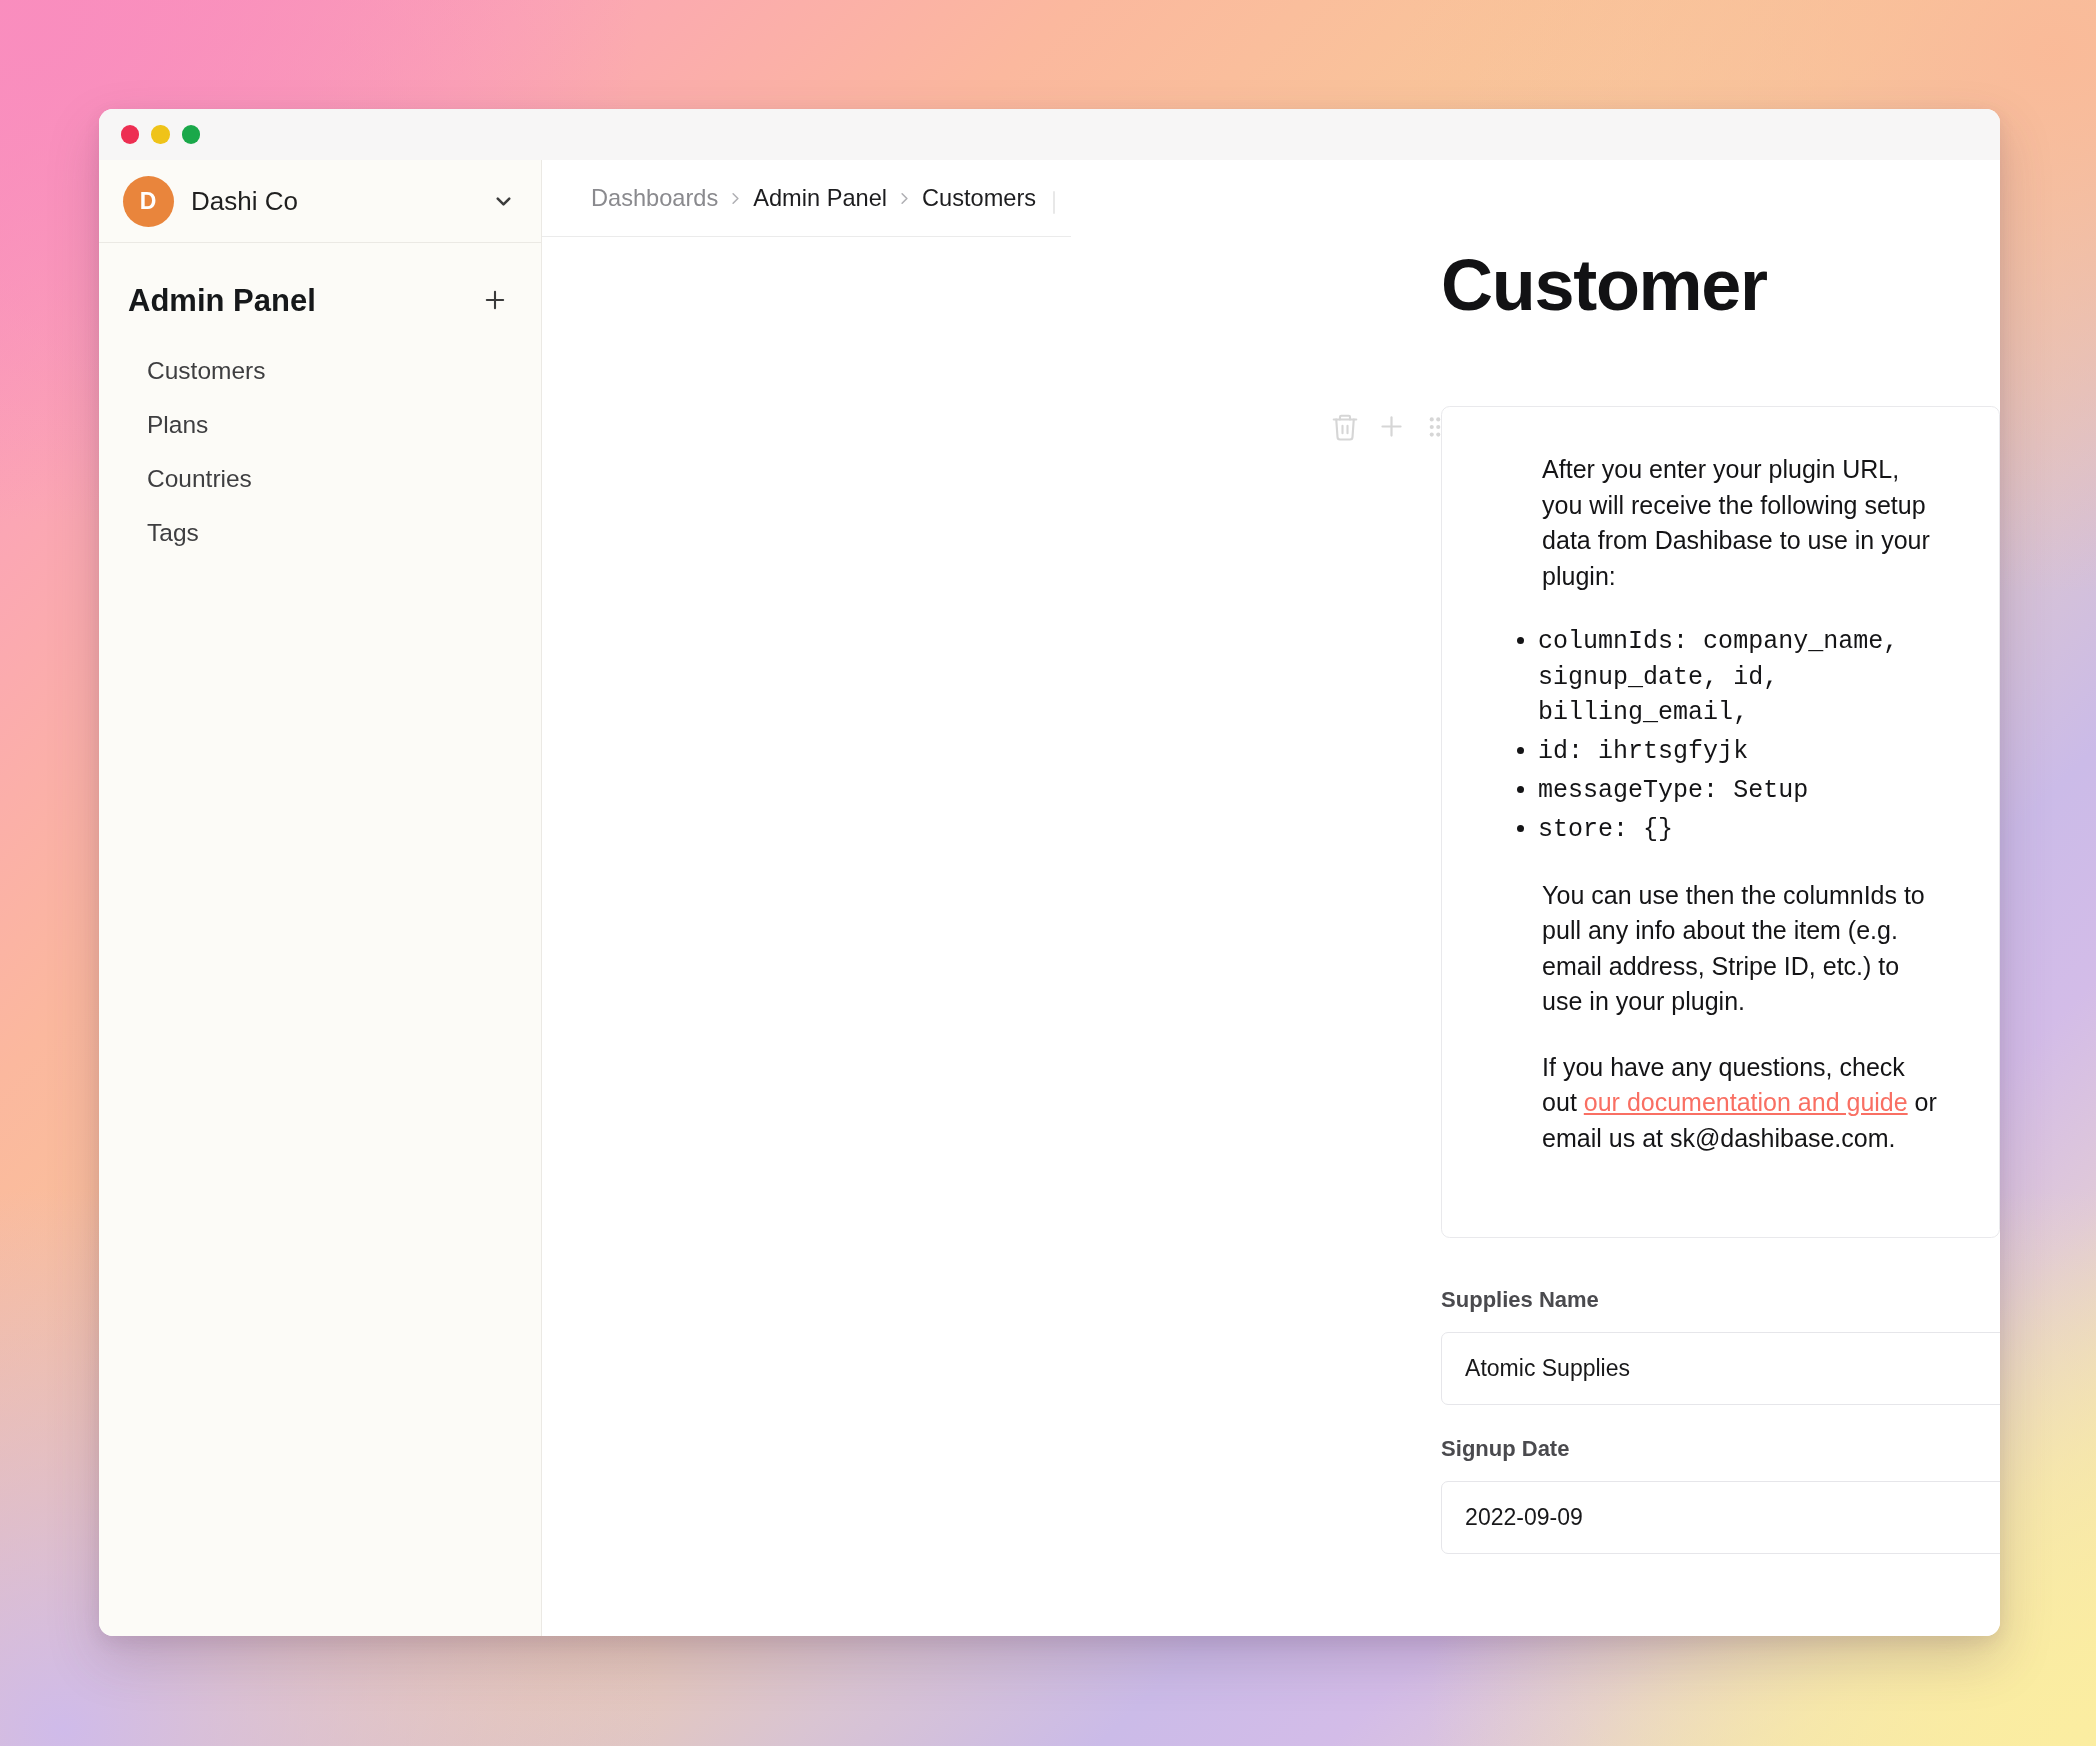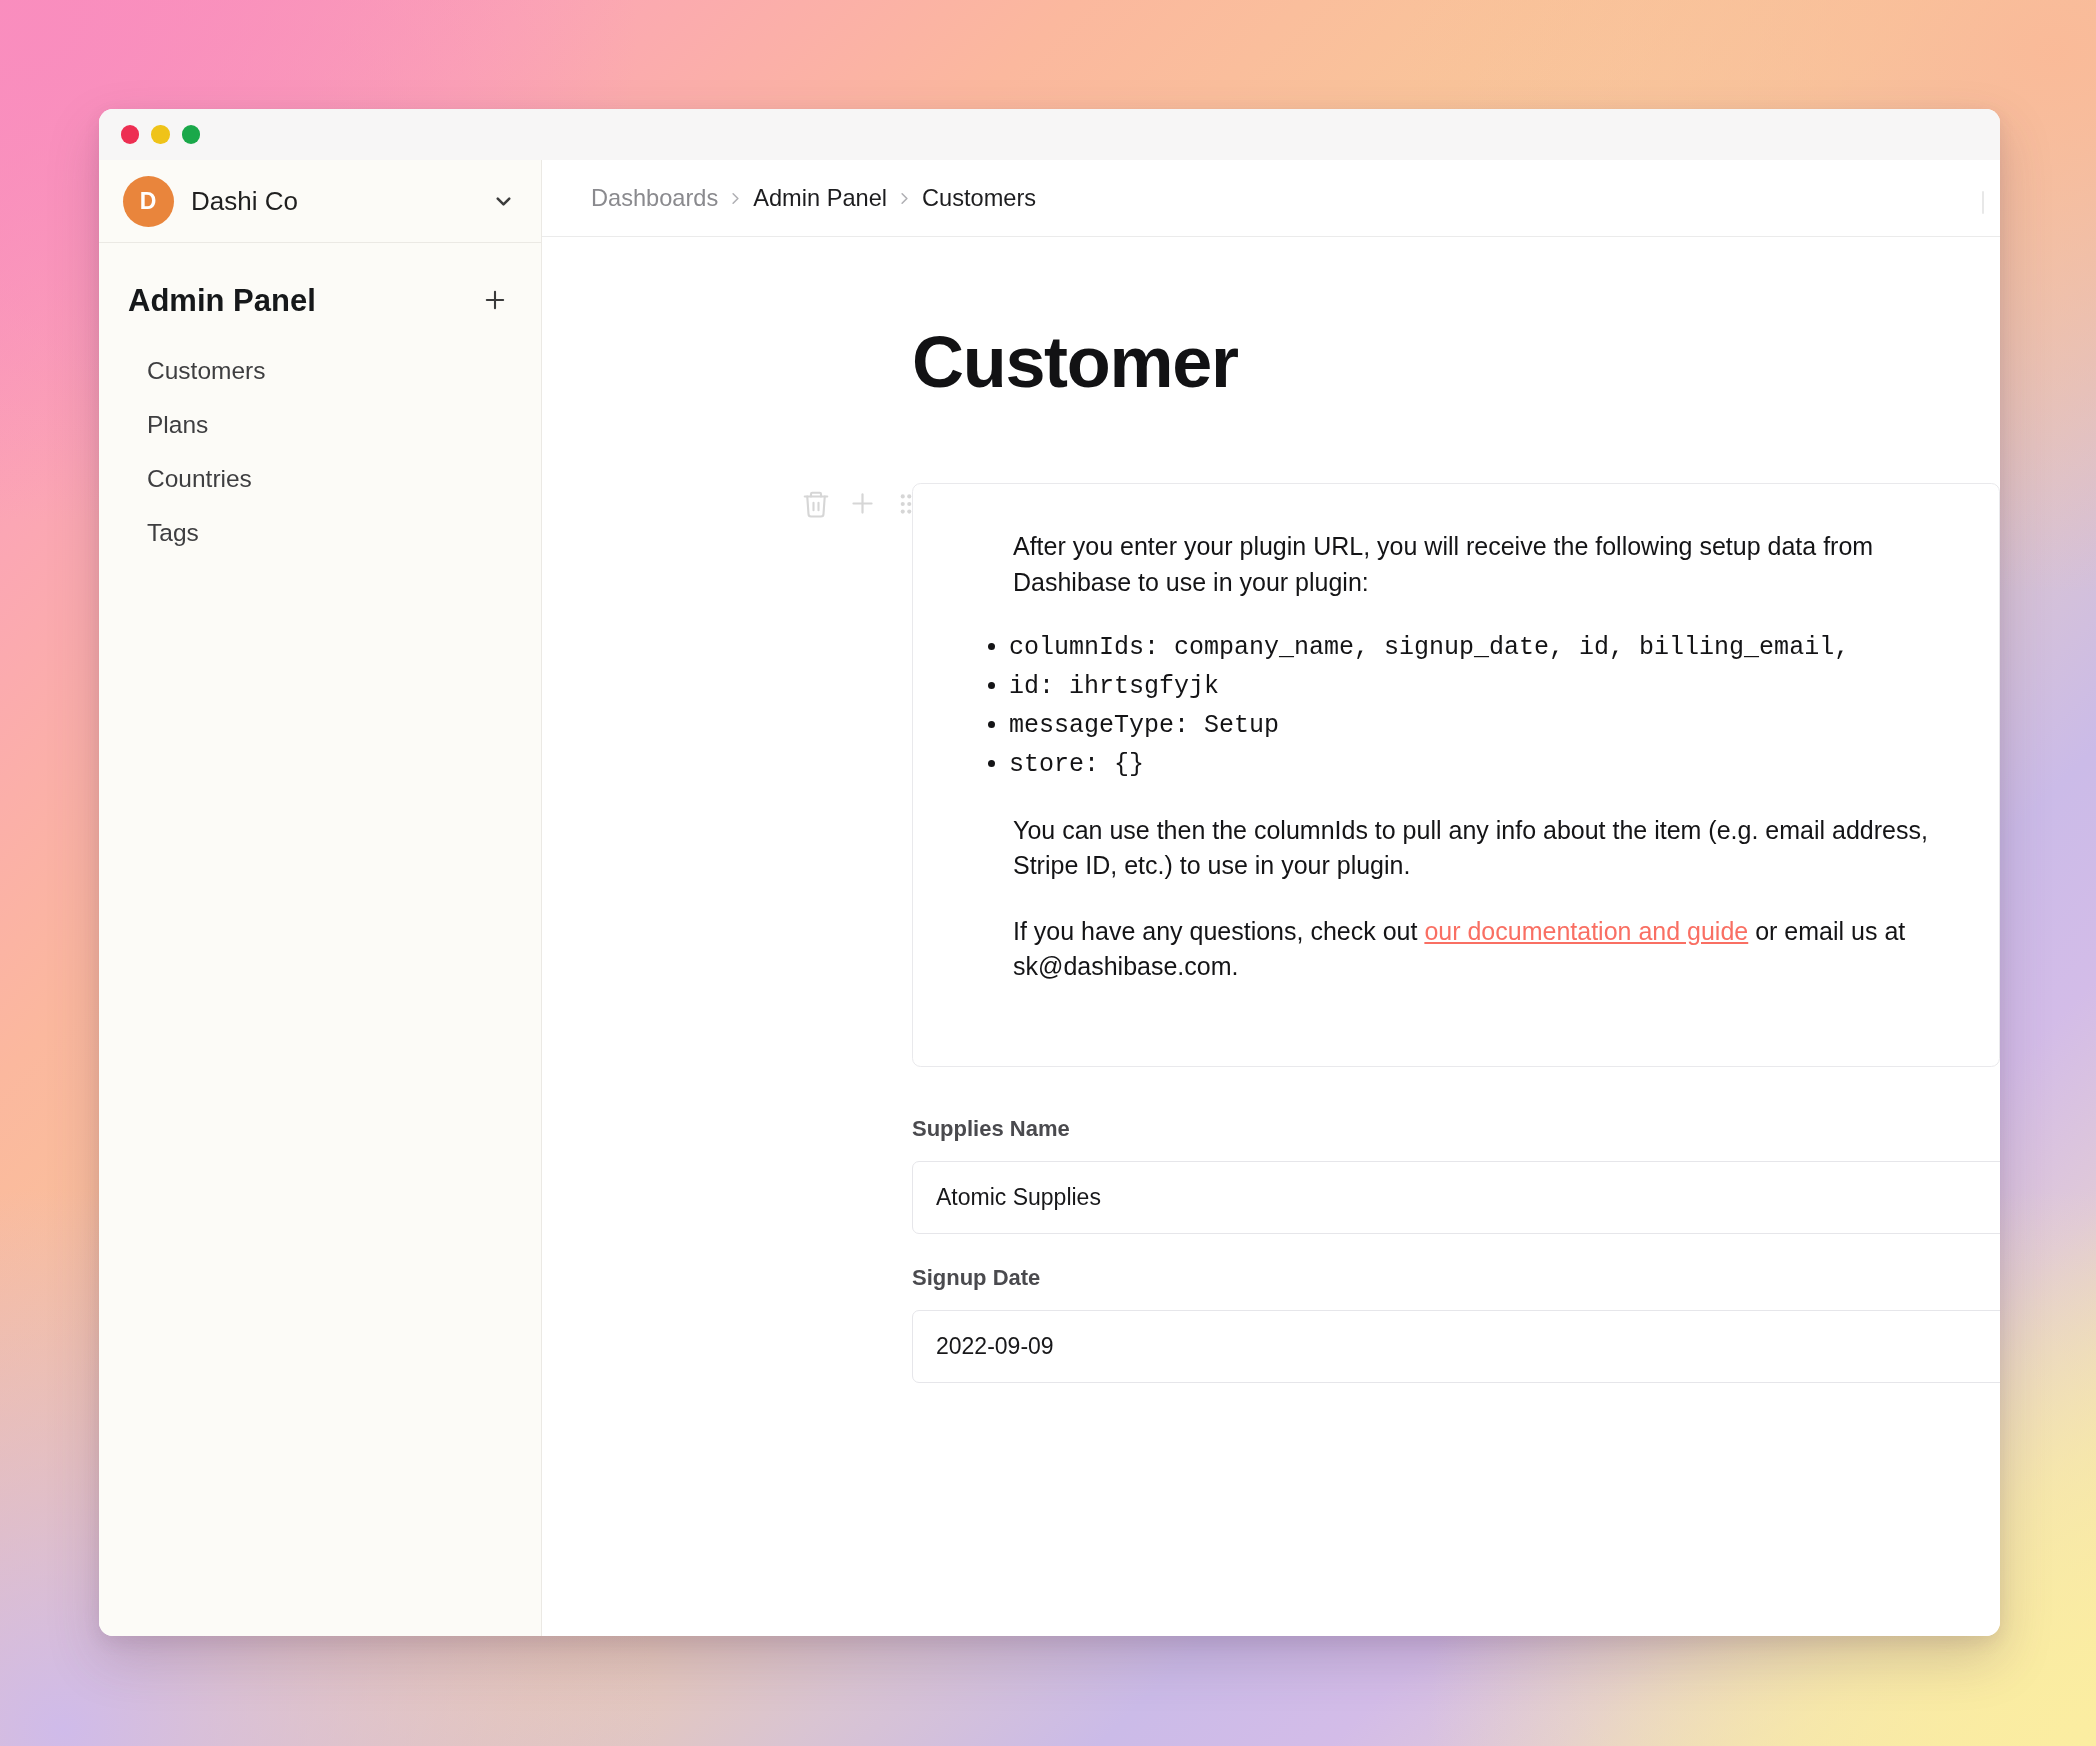--- a/index.html
+++ b/index.html
@@ -121,21 +121,20 @@
     font-size: 24.5px;
     color: #3e3e40;
     cursor: pointer;
   }
 
   
   .main {
     flex: 1;
     background: #ffffff;
     display: flex;
-    flex-direction: column;
     min-width: 0;
   }
 
   .breadcrumb-bar {
     height: 77px;
     flex: 0 0 77px;
     border-bottom: 0.9px solid #ebebeb;
     display: flex;
     align-items: center;
     padding: 0 35px 0 49px;

